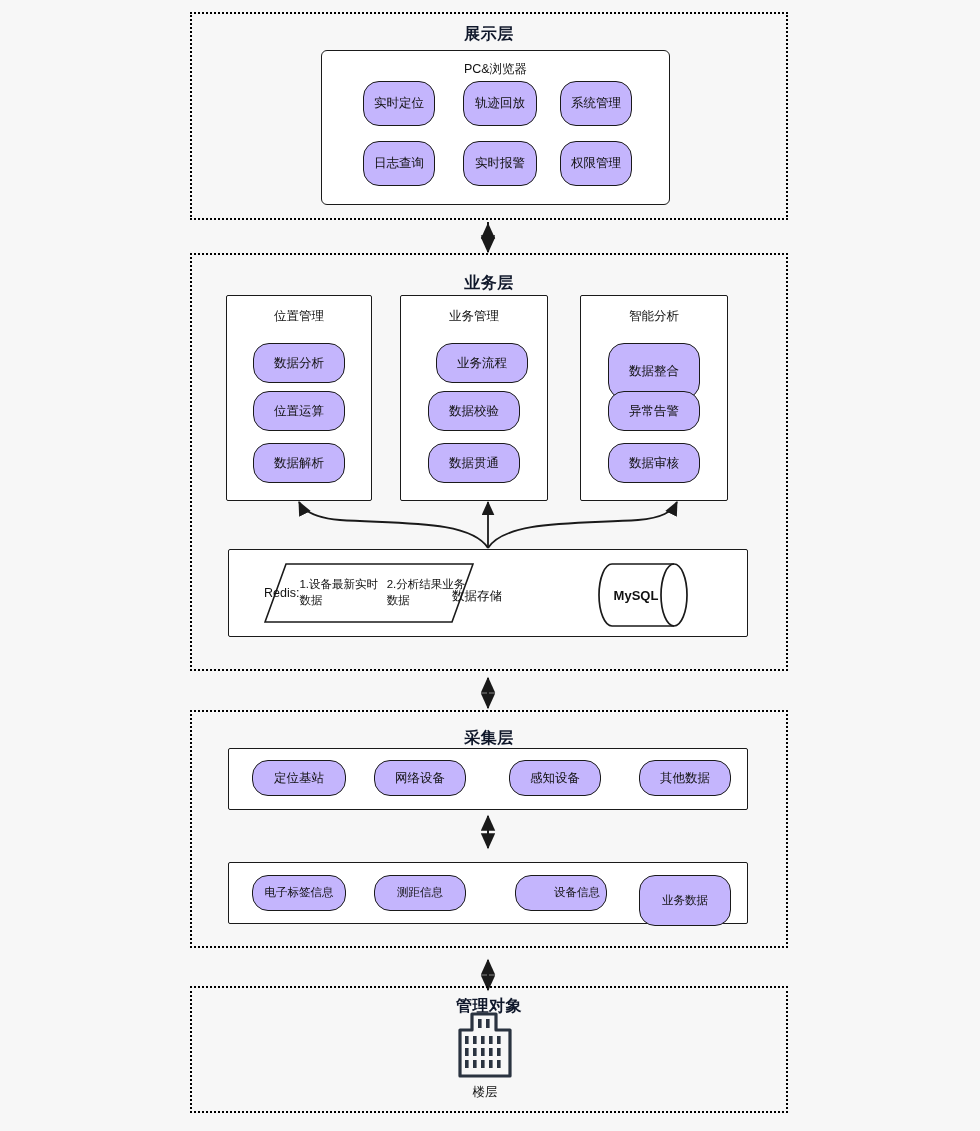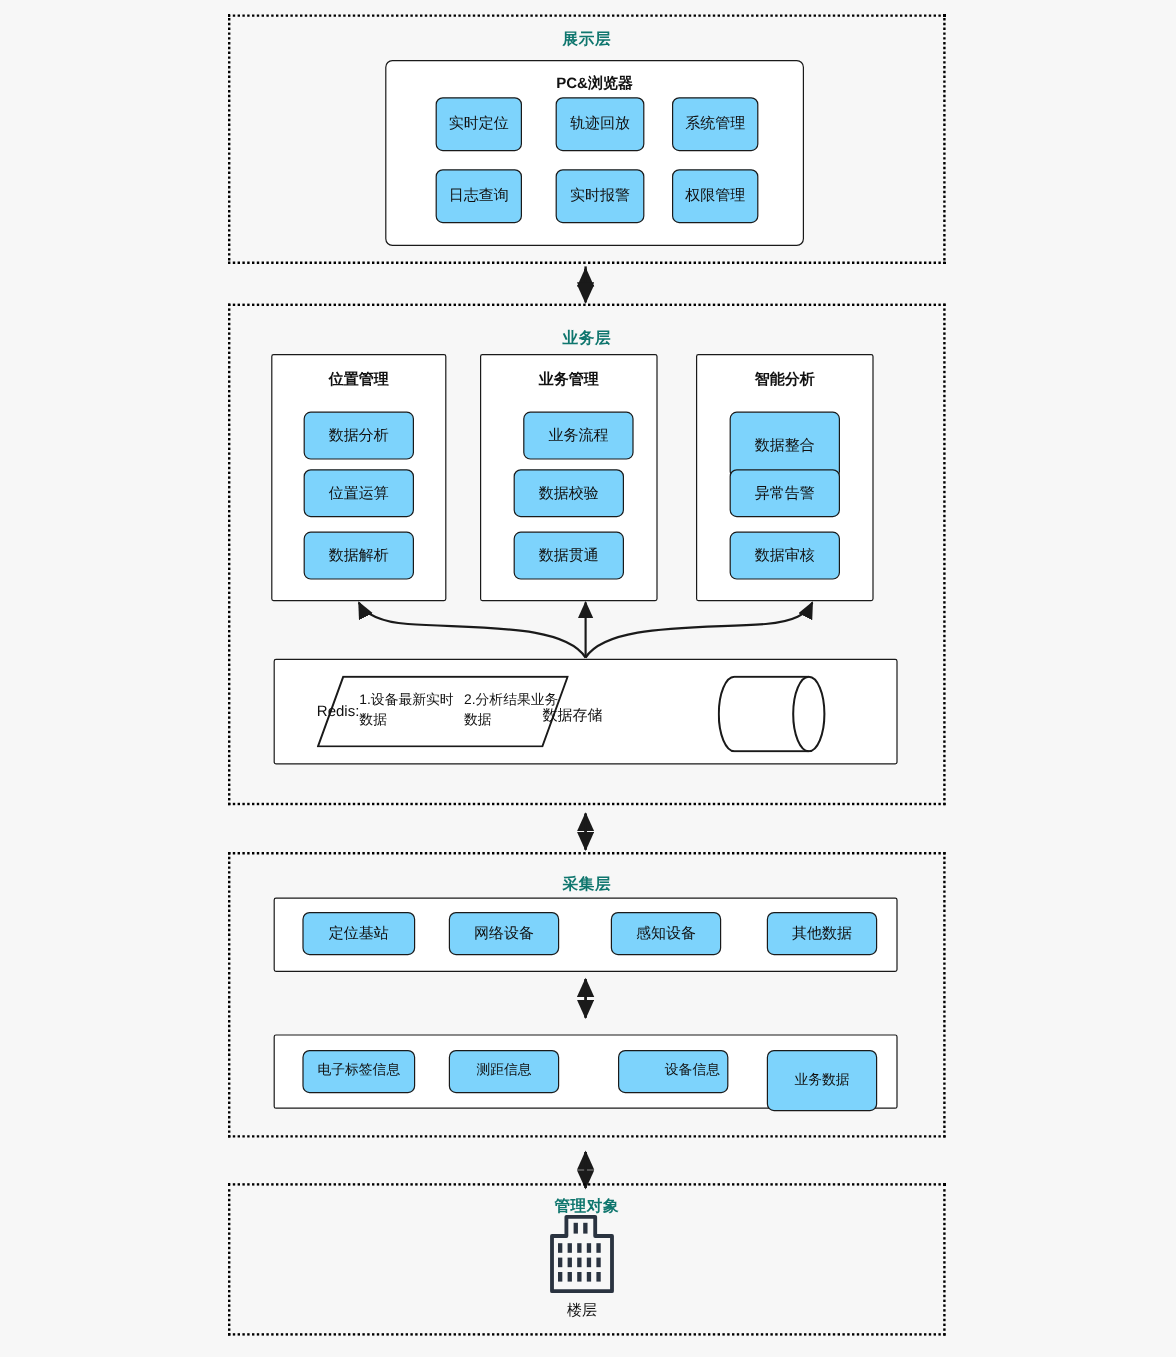--- a/index.html
+++ b/index.html
@@ -15,48 +15,47 @@
   
   .layer {
     position: absolute;
     border: 2px dotted #000;
     background: transparent;
   }
   .layer-title {
     position: absolute;
     left: 0; right: 0;
     text-align: center;
-    font-size: 13px;
+    font-size: 16px;
     font-weight: bold;
-    color: #0f766e;
+    color: #0f172a;
     letter-spacing: .5px;
   }
 
   
   .panel {
     position: absolute;
     border: 1.6px solid #1a1a1a;
     background: #fff;
     border-radius: 3px;
   }
   .panel-title {
     position: absolute;
     left: 0; right: 0;
     text-align: center;
     font-size: 12.5px;
     color: #111;
-    font-weight: bold;
   }
 
   
   .chip {
     position: absolute;
     border: 1.6px solid #1a1a1a;
-    background: #7dd3fc;
-    border-radius: 6px;
+    background: #c4b5fd;
+    border-radius: 16px;
     display: flex;
     align-items: center;
     justify-content: center;
     font-size: 12.5px;
     color: #111;
     text-align: center;
     line-height: 1.15;
   }
   .chip.small { font-size: 11.5px; }
 
@@ -194,20 +193,21 @@
     </div>
   </div>
 
   <div class="store-label" style="left:437px; top:588px; width:80px;">数据存储</div>
 
   <div class="cyl-wrap" style="left:598px; top:563px; width:98px; height:64px;">
     <svg width="98" height="64" viewBox="0 0 98 64" xmlns="http://www.w3.org/2000/svg">
       <path d="M14,1 L76,1 A13,31 0 0 1 76,63 L14,63 A13,31 0 0 1 14,1 Z" fill="#fff" stroke="#1a1a1a" stroke-width="1.7"></path>
       <path d="M76,1 A13,31 0 0 0 76,63" fill="none" stroke="#1a1a1a" stroke-width="1.7"></path>
     </svg>
+    <div class="cyl-label">MySQL</div>
   </div>
 
   <div class="layer" style="left:190px; top:710px; width:598px; height:238px;">
     <div class="layer-title" style="top:16px;">采集层</div>
   </div>
 
   <div class="panel" style="left:228px; top:748px; width:520px; height:62px; border-radius:2px;"></div>
   <div class="chip" style="left:252px; top:760px; width:94px; height:36px;">定位基站</div>
   <div class="chip" style="left:374px; top:760px; width:92px; height:36px;">网络设备</div>
   <div class="chip" style="left:509px; top:760px; width:92px; height:36px;">感知设备</div>

